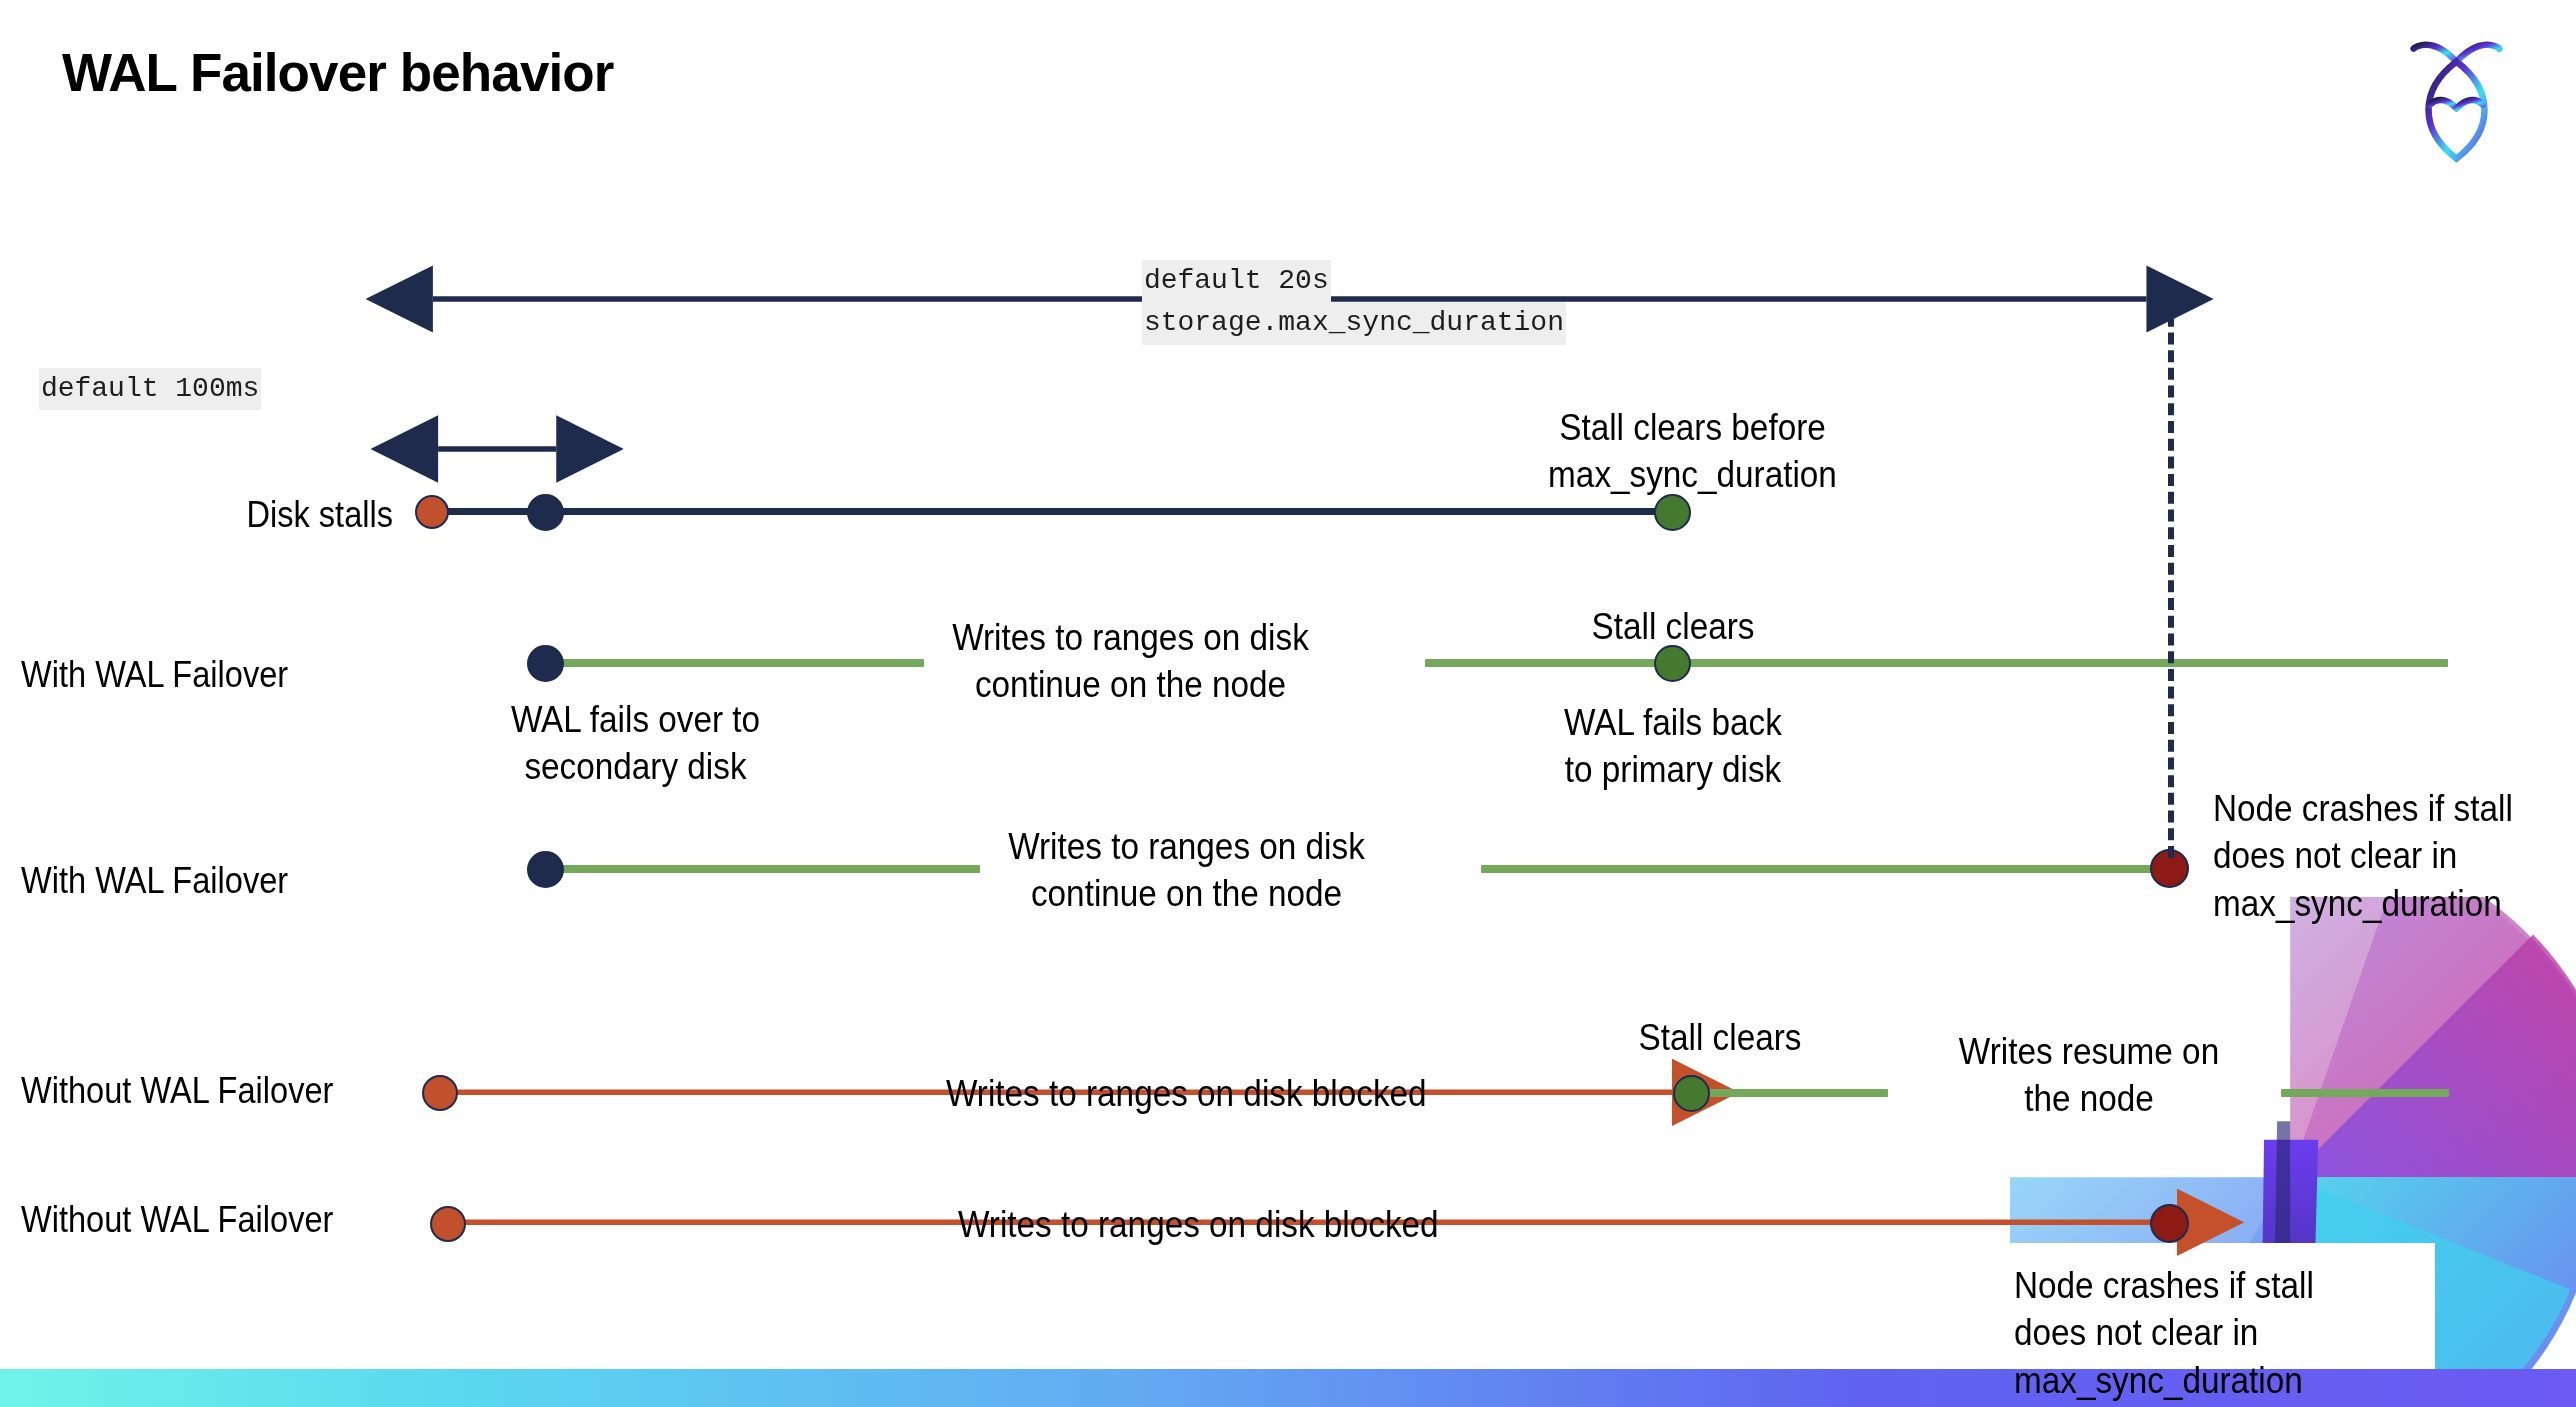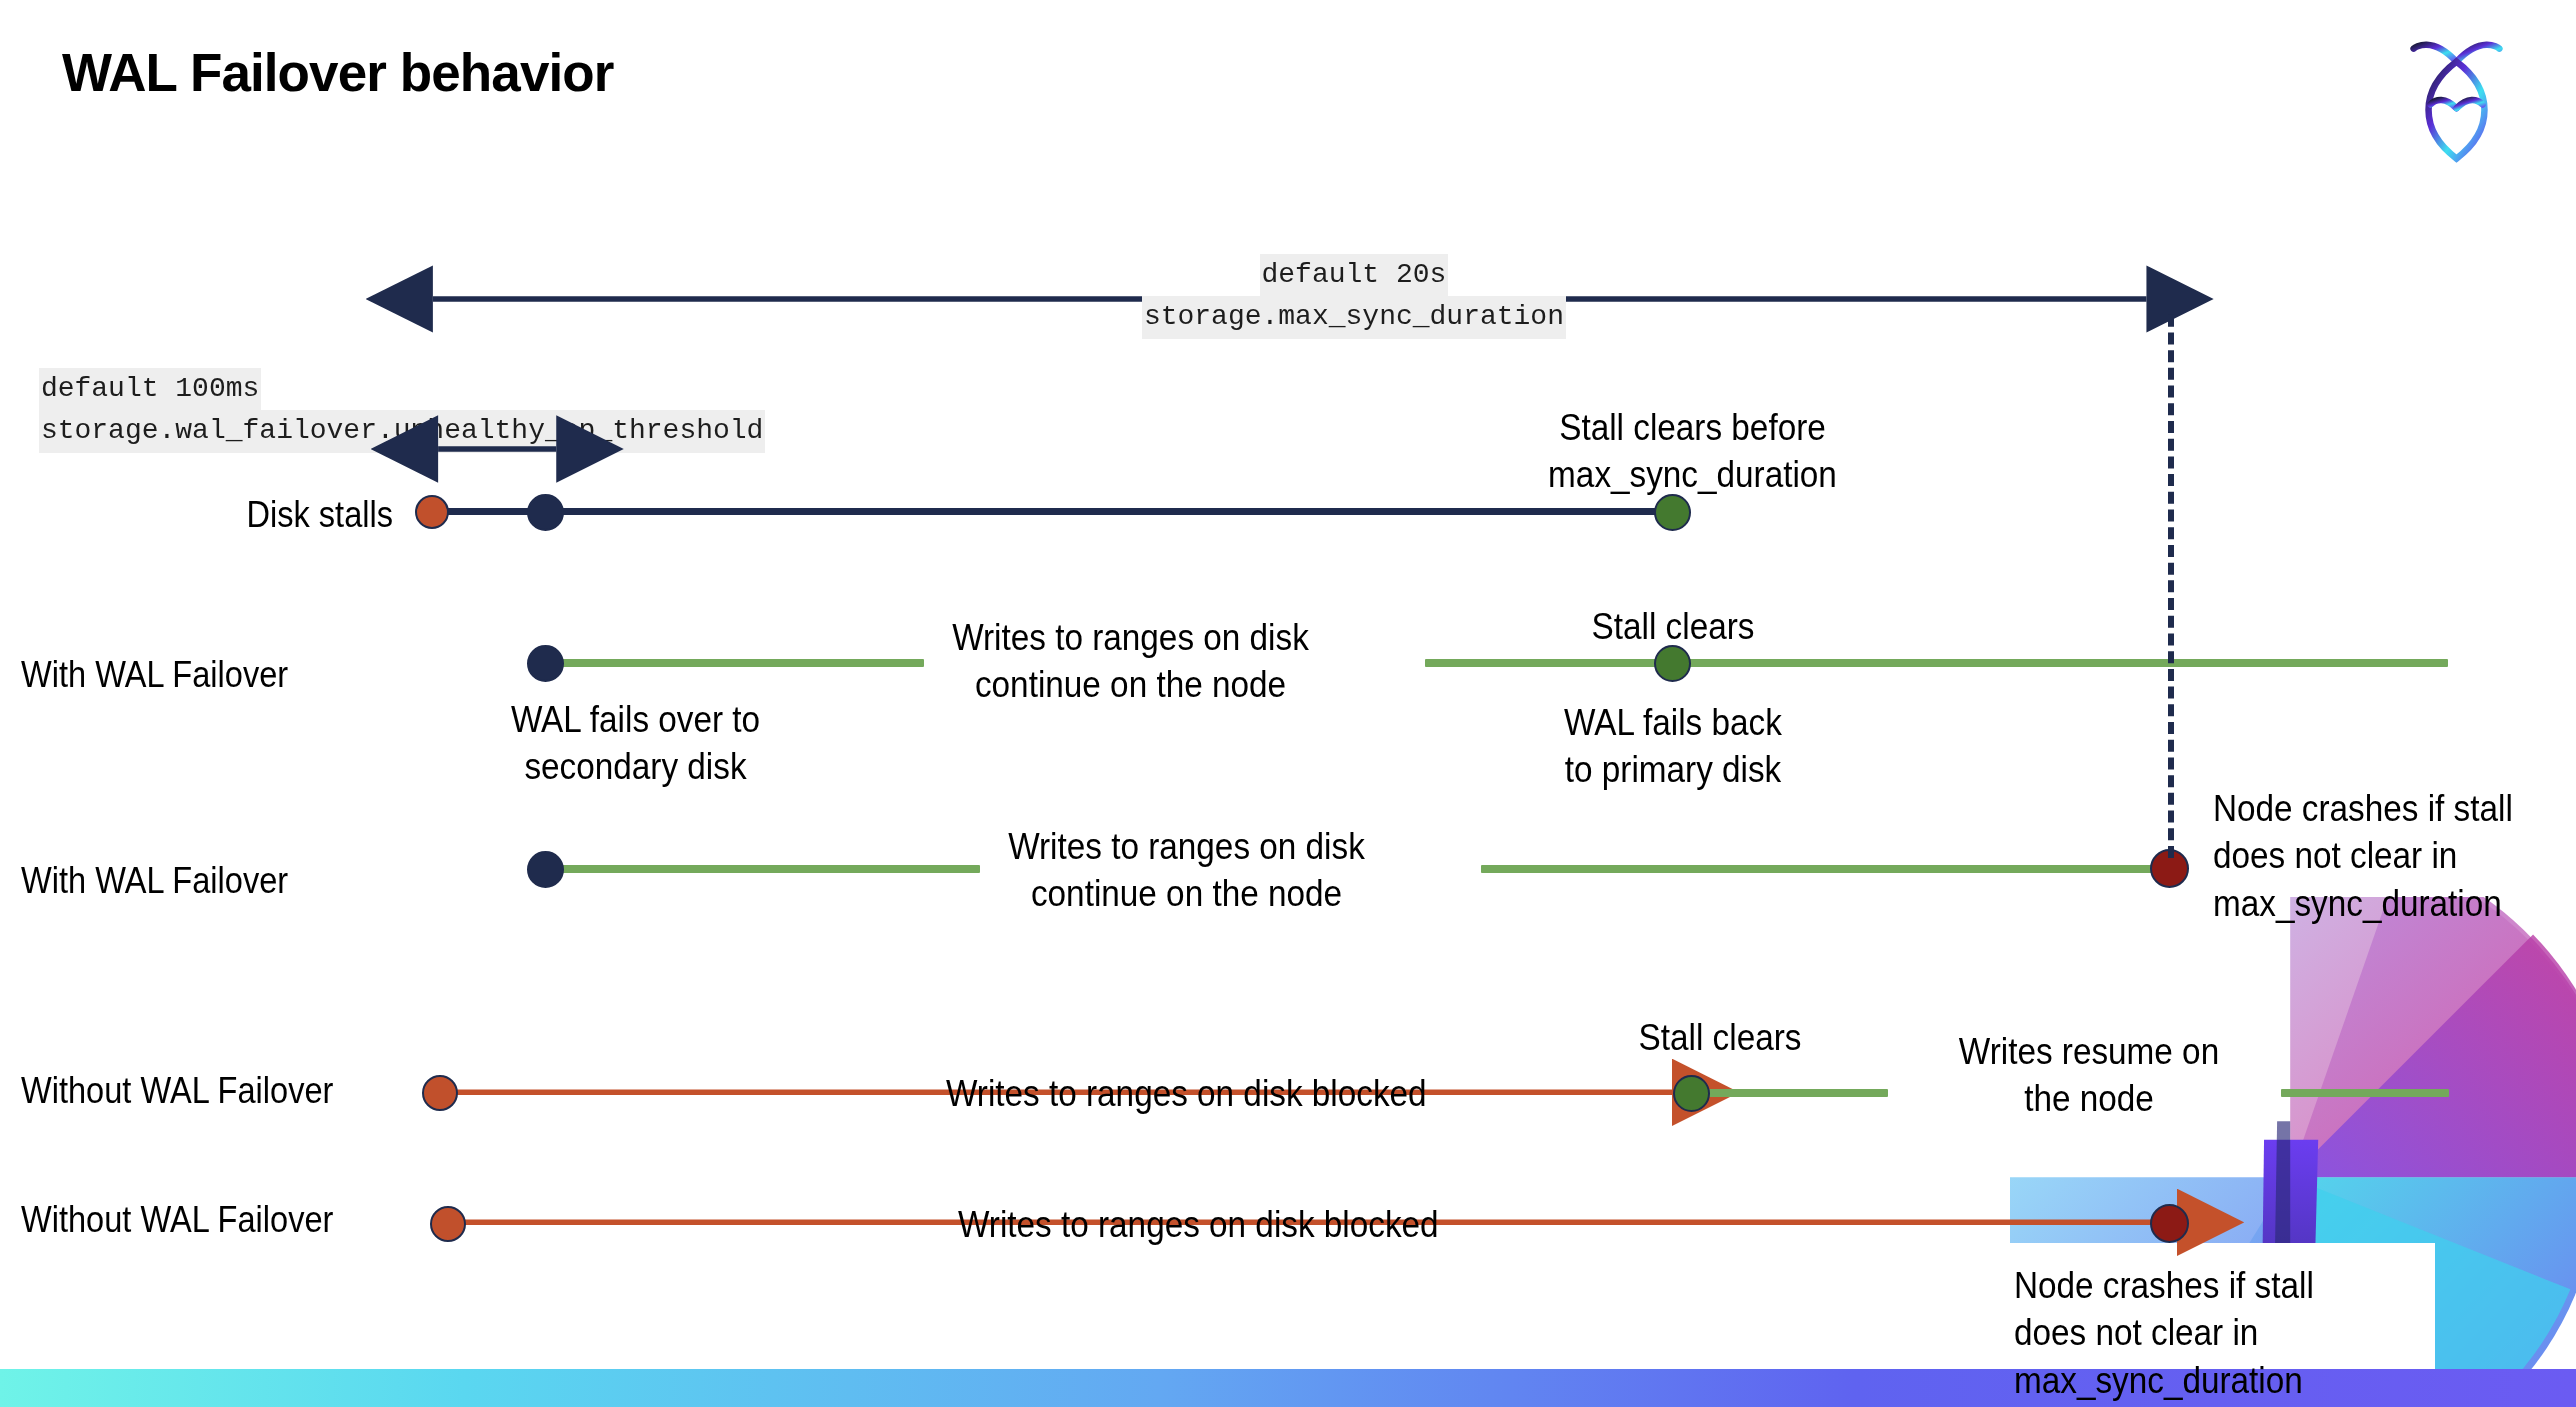--- a/index.html
+++ b/index.html
@@ -154,28 +154,27 @@
       <marker id="arrL" markerWidth="14" markerHeight="14" refX="12" refY="6" orient="auto">
         <path d="M12,0 L12,12 L0,6 Z" fill="#1f2b4d"></path>
       </marker>
       <marker id="arrR" markerWidth="14" markerHeight="14" refX="2" refY="6" orient="auto">
         <path d="M2,0 L2,12 L14,6 Z" fill="#1f2b4d"></path>
       </marker>
     </defs>
     <line x1="22" y1="30" x2="1858" y2="30" stroke="#1f2b4d" stroke-width="6" marker-start="url(#arrL)" marker-end="url(#arrR)"></line>
   </svg>
 
-  <div class="code" style="left:1142px;top:254px;text-align:center;">
+  <div class="code" style="left:1142px;top:260px;">
     <span>default 20s</span><br>
     <span>storage.max_sync_duration</span>
   </div>
 
   <div class="code" style="left:39px;top:368px;text-decoration:underline;">
     <span>default 100ms</span><br>
-    <span>storage.wal_failover.unhealthy_op_threshold</span>
   </div>
 
   <svg style="position:absolute;left:425px;top:432px;" width="150" height="34" viewBox="0 0 160 36">
     <line x1="14" y1="18" x2="140" y2="18" stroke="#1f2b4d" stroke-width="6" marker-start="url(#arrL)" marker-end="url(#arrR)"></line>
   </svg>
 
   <div class="rowlabel" style="left:0px;top:494px;width:393px;">Disk stalls</div>
 
   <div class="seg navy" style="left:439px;top:508px;width:1243px;"></div>
   <div class="dot orange" style="left:415px;top:495px;width:34px;height:34px;"></div>

